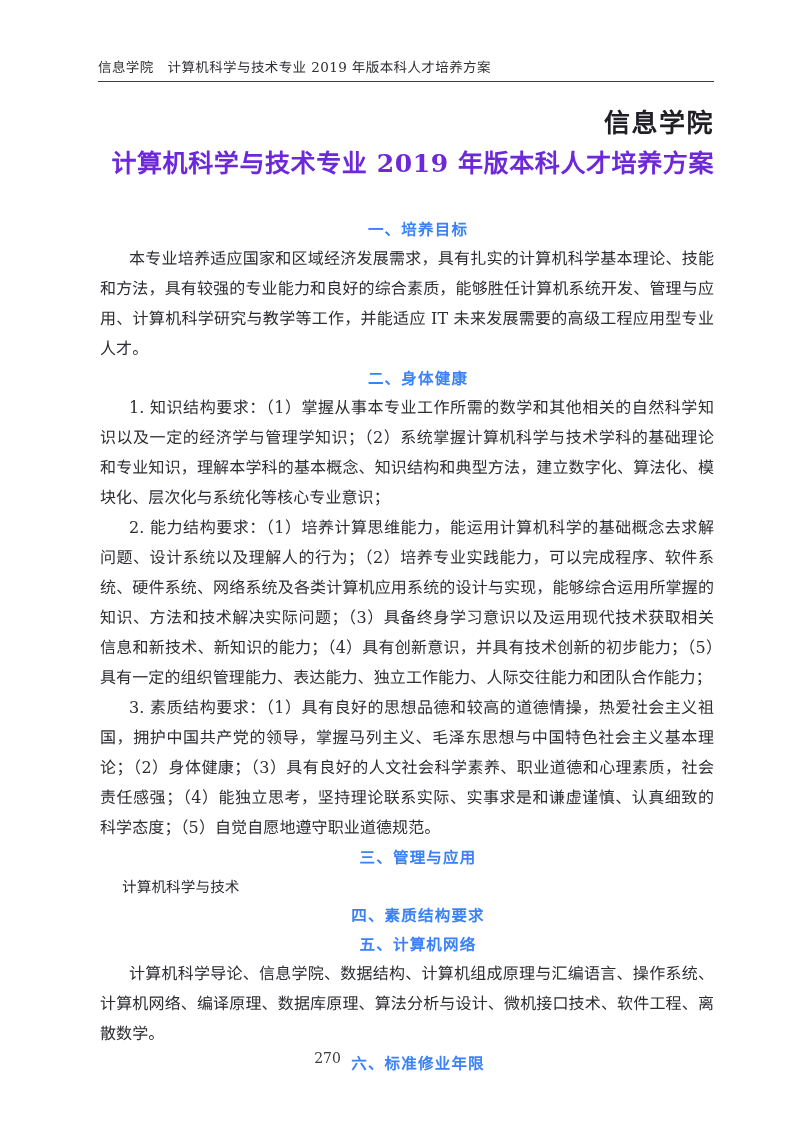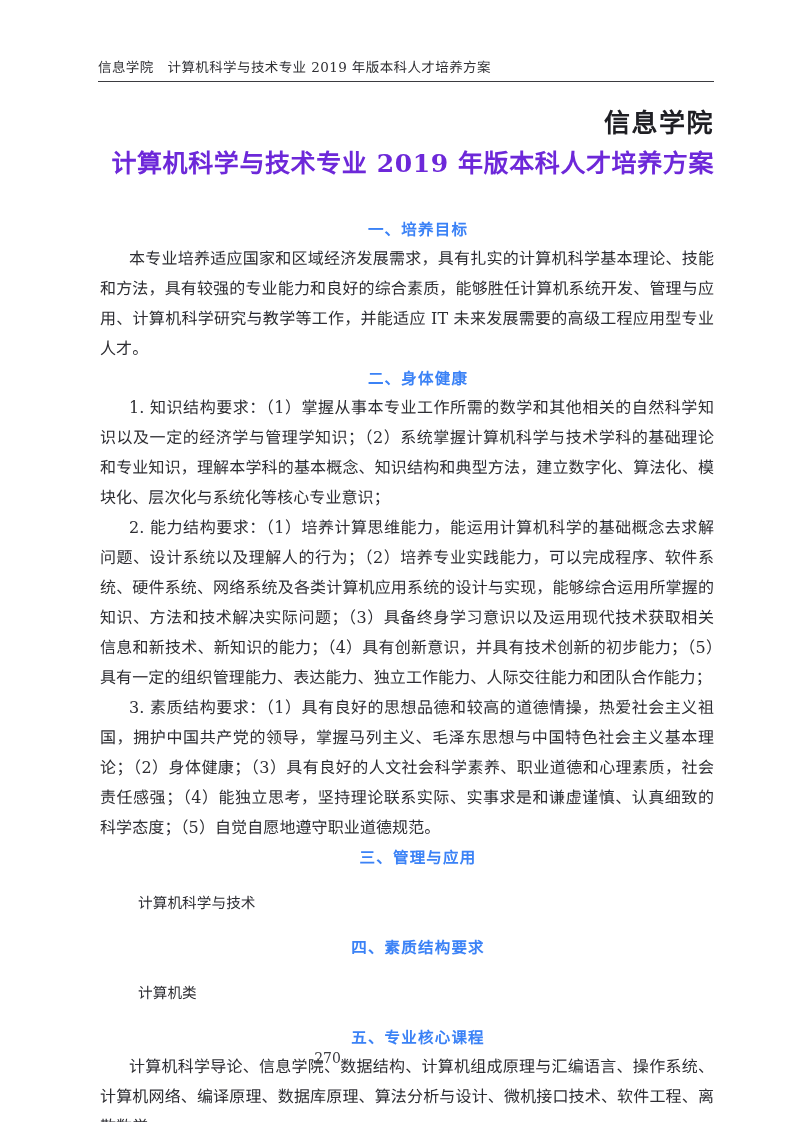--- a/index.html
+++ b/index.html
@@ -100,21 +100,21 @@
     font-family: "DejaVu Serif", "Liberation Serif", serif;
     font-size: 16px;
     line-height: 30px;
     color: #2d2d32;
     text-align: justify;
     text-justify: inter-ideograph;
     text-indent: 29px;
     letter-spacing: 0.1px;
   }
   p.simple {
-    margin: 16px;
+    margin: 0;
     font-family: "DejaVu Serif", "Liberation Serif", serif;
     font-size: 14.6px;
     line-height: 29px;
     color: #2d2d32;
     text-indent: 22px;
     letter-spacing: 0.1px;
   }
 
   
   .page-number {
@@ -150,23 +150,22 @@
 
     <div class="sec-heading">二、身体健康</div>
     <p class="para">1. 知识结构要求：（1）掌握从事本专业工作所需的数学和其他相关的自然科学知识以及一定的经济学与管理学知识；（2）系统掌握计算机科学与技术学科的基础理论和专业知识，理解本学科的基本概念、知识结构和典型方法，建立数字化、算法化、模块化、层次化与系统化等核心专业意识；</p>
     <p class="para">2. 能力结构要求：（1）培养计算思维能力，能运用计算机科学的基础概念去求解问题、设计系统以及理解人的行为；（2）培养专业实践能力，可以完成程序、软件系统、硬件系统、网络系统及各类计算机应用系统的设计与实现，能够综合运用所掌握的知识、方法和技术解决实际问题；（3）具备终身学习意识以及运用现代技术获取相关信息和新技术、新知识的能力；（4）具有创新意识，并具有技术创新的初步能力；（5）具有一定的组织管理能力、表达能力、独立工作能力、人际交往能力和团队合作能力；</p>
     <p class="para">3. 素质结构要求：（1）具有良好的思想品德和较高的道德情操，热爱社会主义祖国，拥护中国共产党的领导，掌握马列主义、毛泽东思想与中国特色社会主义基本理论；（2）身体健康；（3）具有良好的人文社会科学素养、职业道德和心理素质，社会责任感强；（4）能独立思考，坚持理论联系实际、实事求是和谦虚谨慎、认真细致的科学态度；（5）自觉自愿地遵守职业道德规范。</p>
 
     <div class="sec-heading">三、管理与应用</div>
     <p class="simple">计算机科学与技术</p>
 
     <div class="sec-heading">四、素质结构要求</div>
-    <p class="simple">计算机类</p>
 
-    <div class="sec-heading">五、专业核心课程</div>
+    <div class="sec-heading">五、计算机网络</div>
     <p class="para">计算机科学导论、信息学院、数据结构、计算机组成原理与汇编语言、操作系统、计算机网络、编译原理、数据库原理、算法分析与设计、微机接口技术、软件工程、离散数学。</p>
 
     <div class="sec-heading">六、标准修业年限</div>
 
   </div>
 
   <div class="page-number">270</div>
 
 </div>
 

